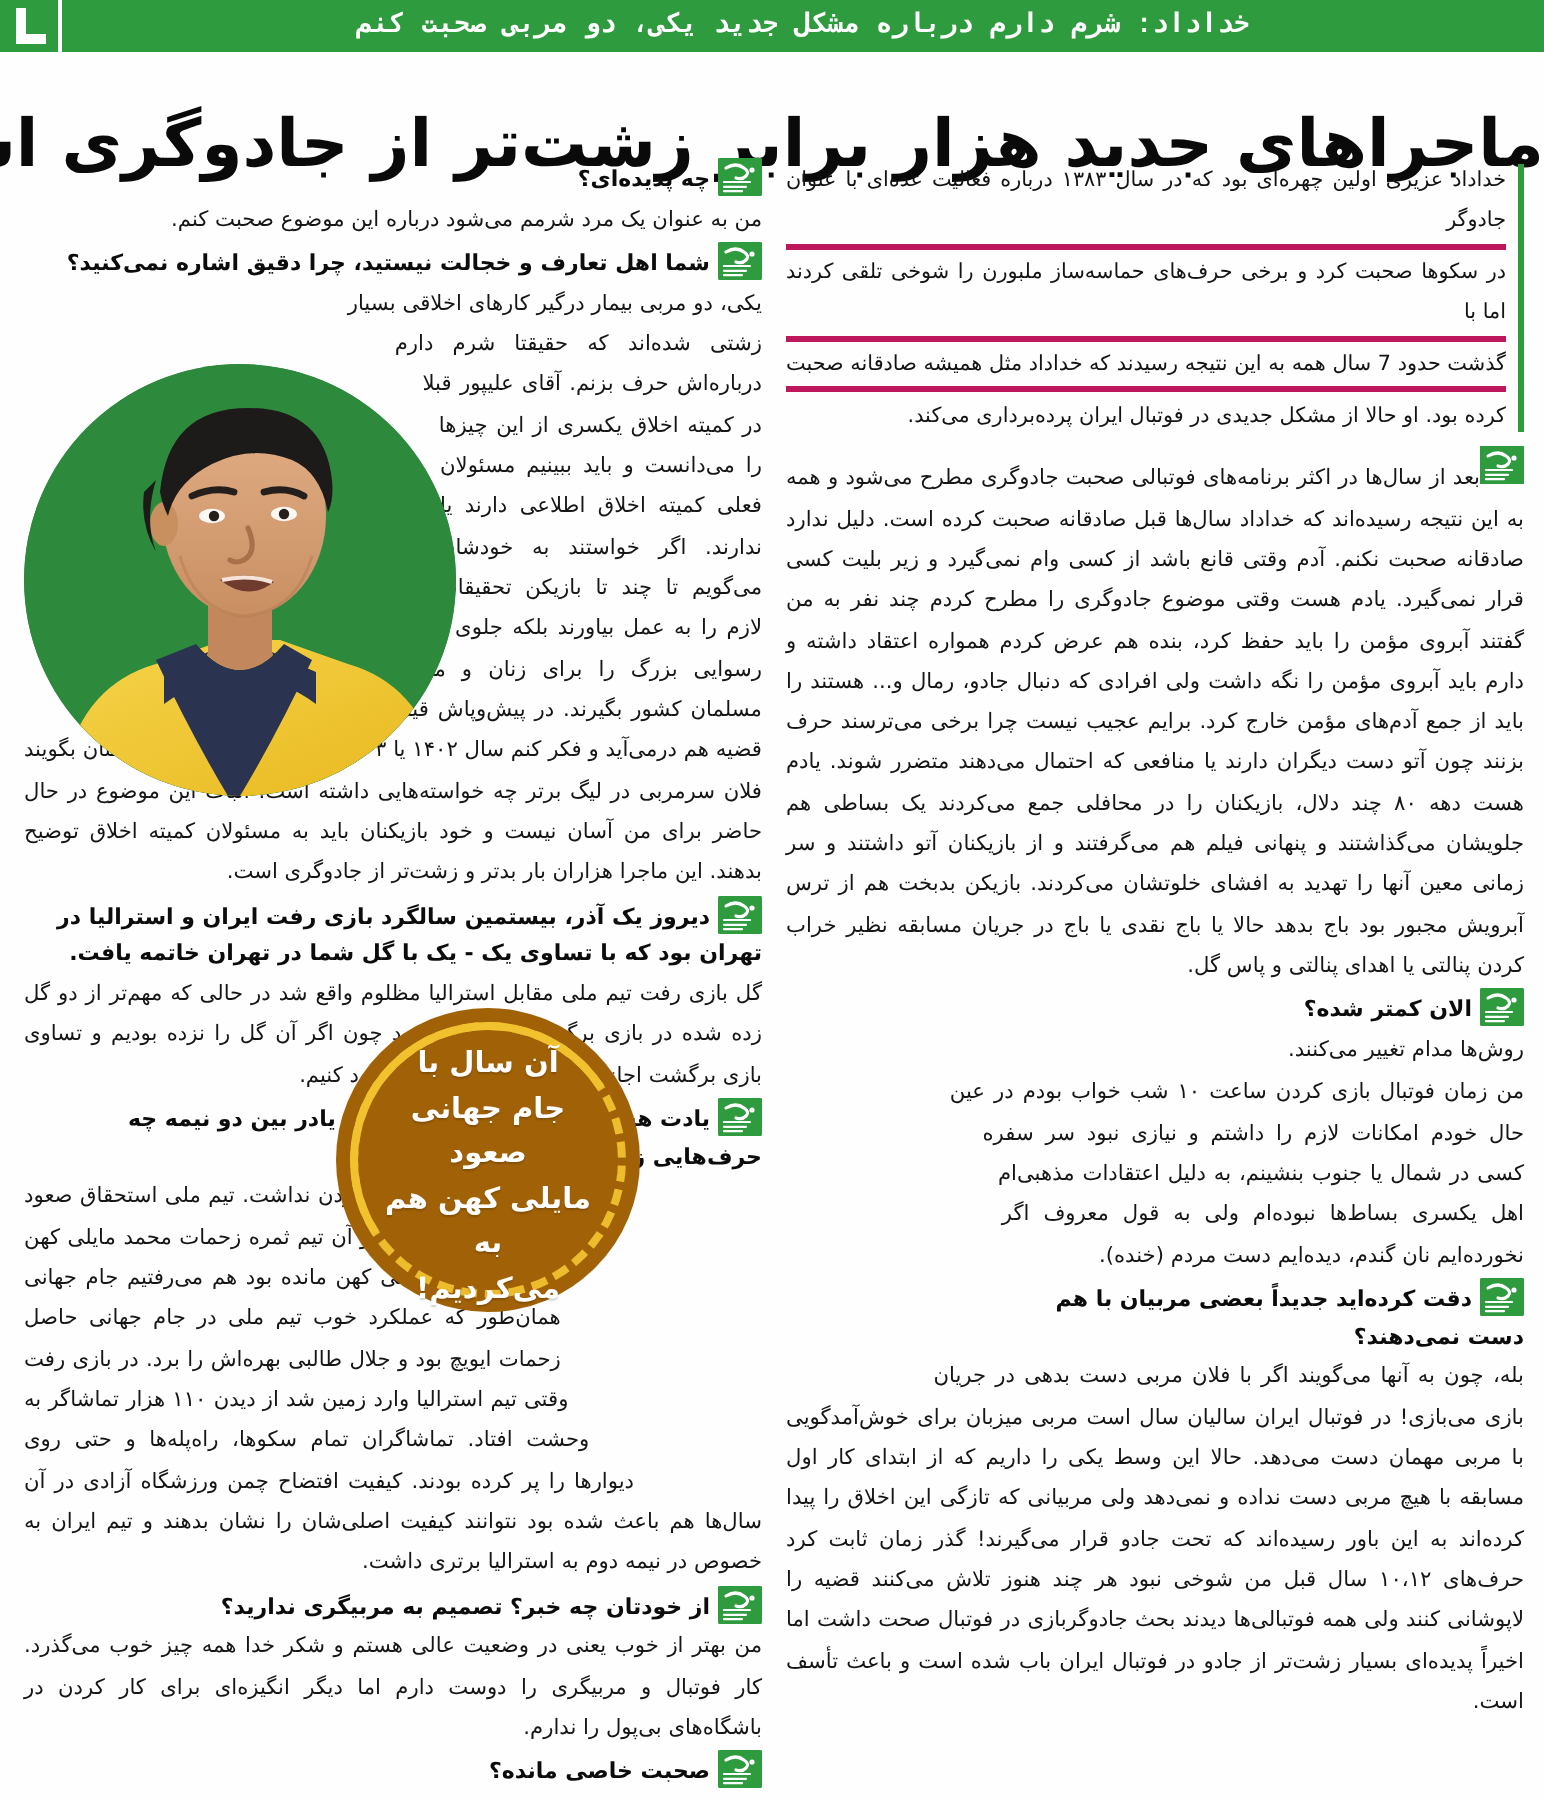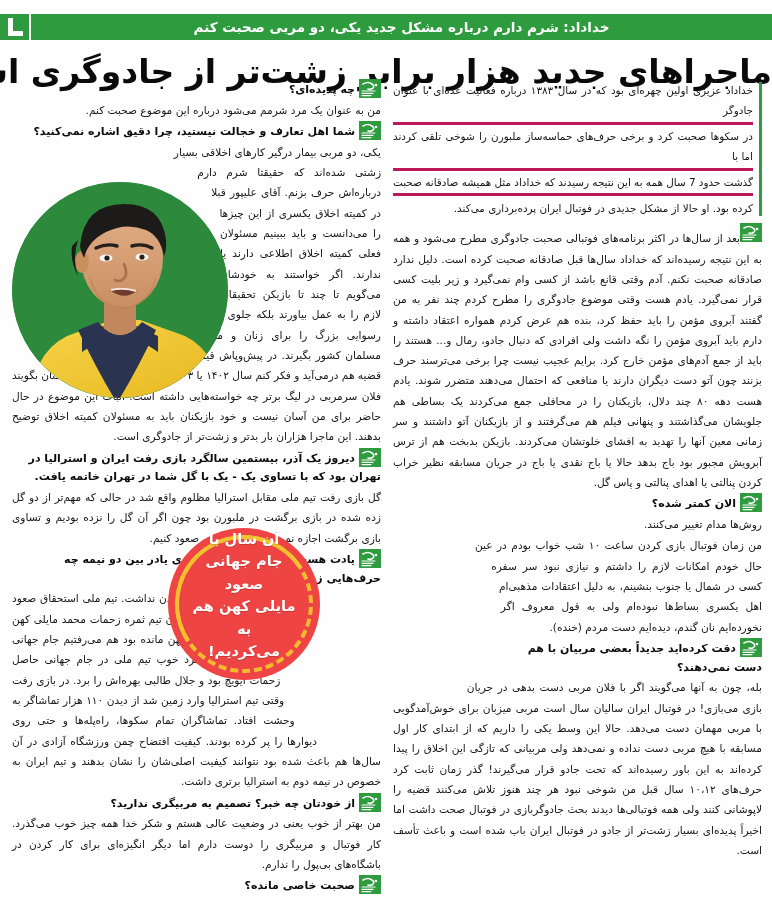--- a/index.html
+++ b/index.html
@@ -14,26 +14,27 @@
   #page {
     position: relative;
     width: 772px; height: 900px;
     background: #fefefe;
     overflow: hidden;
   }
 
   
   .topbar {
     position: absolute;
-    top: 14px; left: 0;
+    top: 0; left: 0;
     width: 772px; height: 26px;
     background: #2f9b3f;
     display: flex;
     flex-direction: row-reverse;
     align-items: center;
+    font-family: Liberation Mono, monospace;
   }
   .topbar-kicker {
     flex: 1;
     text-align: center;
     color: #ffffff;
     font-size: 13.5px;
     font-weight: bold;
     letter-spacing: -0.2px;
     padding-bottom: 1px;
     white-space: nowrap;
@@ -165,27 +166,27 @@
     background: #2d8a3c;
     overflow: hidden;
     z-index: 5;
     box-shadow: 0 0 0 0 rgba(0,0,0,0);
   }
   .portrait svg { display:block; width: 216px; height: 216px; }
 
   
   .badge {
     position: absolute;
-    left: 168px; top: 528px;
+    left: 168px; top: 504px;
     width: 152px; height: 152px;
     border-radius: 50%;
-    background: #ef4444;
+    background: #a16207;
     z-index: 6;
     display: flex;
-    align-items: flex-start;
+    align-items: flex-end;
     justify-content: center;
   }
   .badge .ring {
     position: absolute;
     left: 7px; top: 7px;
     width: 138px; height: 138px;
     border-radius: 50%;
     border: 4.5px dashed #f2c12e;
     opacity: 0.95;
   }

